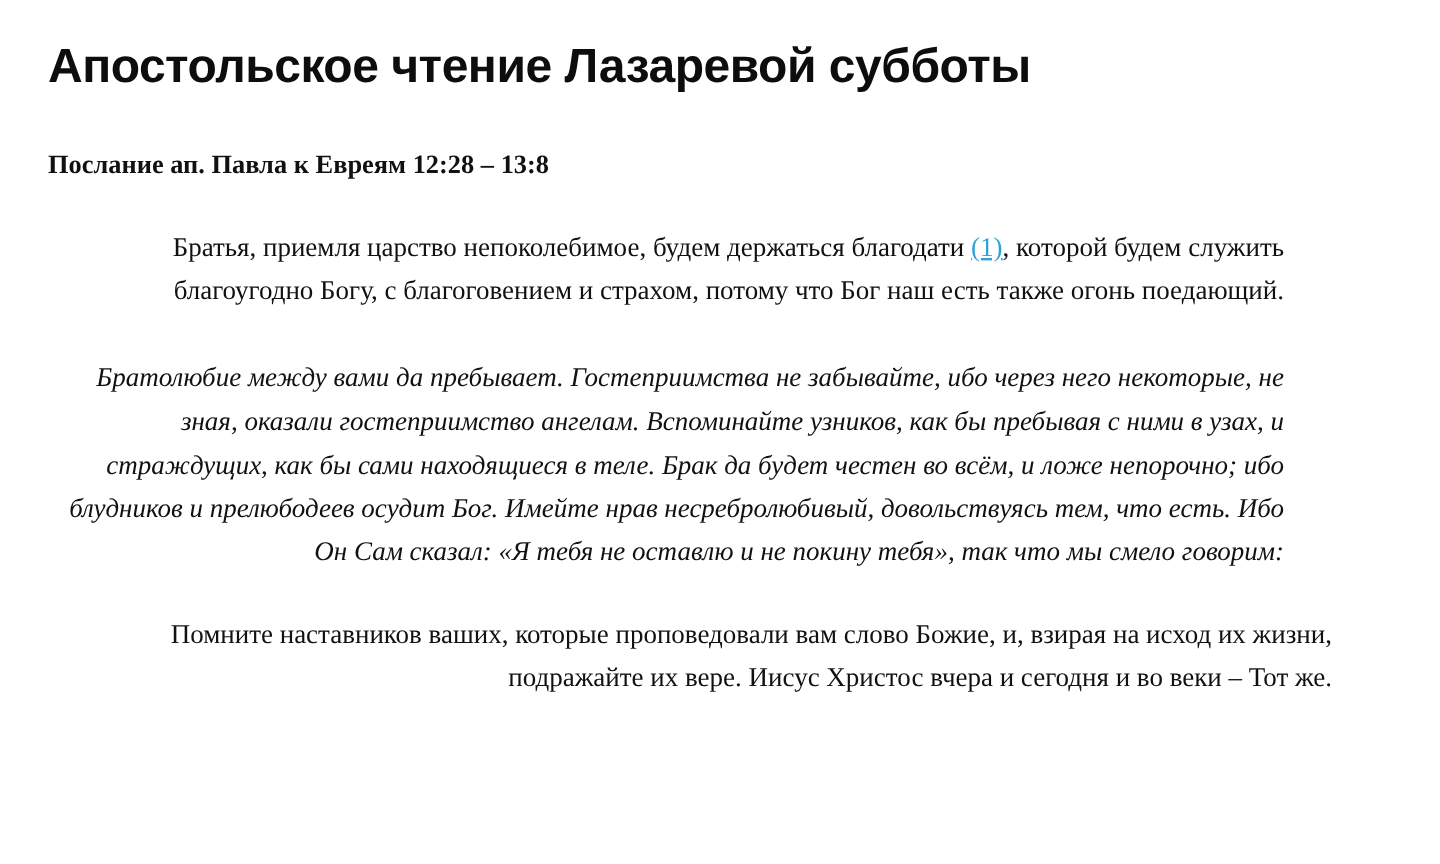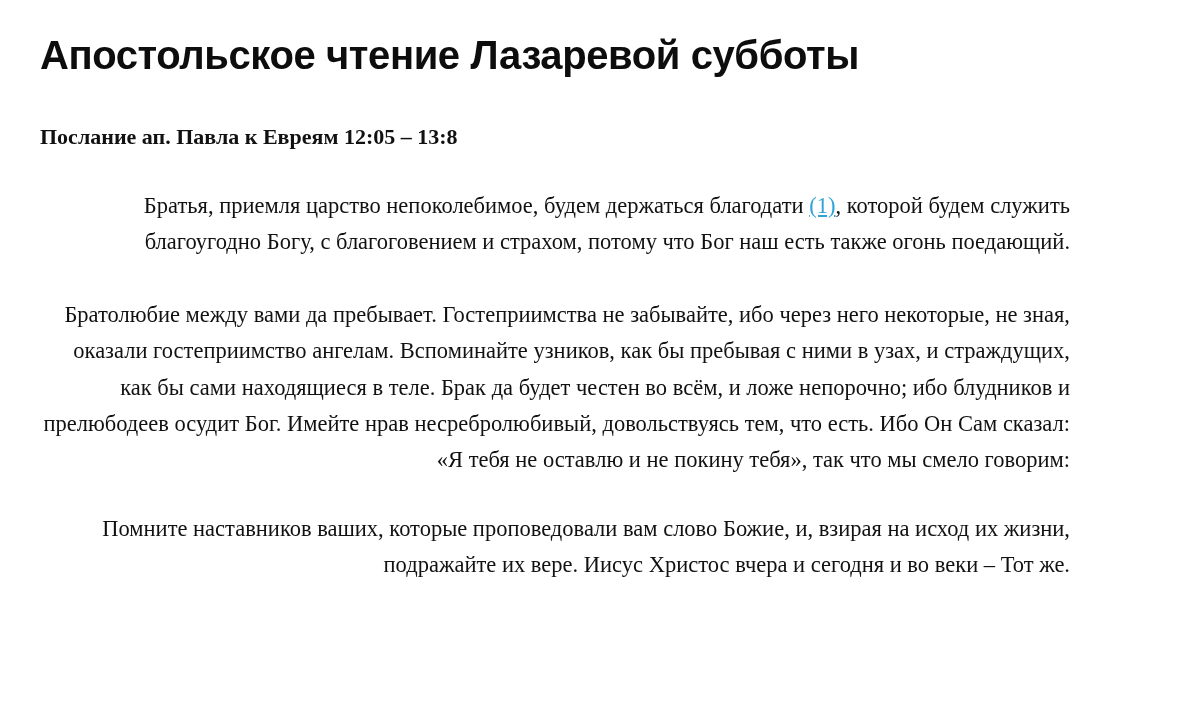--- a/index.html
+++ b/index.html
@@ -43,38 +43,40 @@
     font-family: "Liberation Serif", serif;
     font-size: 22.5px;
     line-height: 1.62;
     color: #111111;
     margin: 36px 0 0 0;
     max-width: 1030px;
     text-align: right;
   }
   .body-block.tight {
     margin-top: 32px;
+    margin-left: 40px;
   }
   .body-line {
     display: block;
+    font-style: italic;
   }
   a.footnote-ref {
     color: #2ea3d6;
     text-decoration: underline;
     text-underline-offset: 2px;
   }
 </style>
 </head>
 <body>
 
 <div class="page">
 
   <h1 class="doc-title">Апостольское чтение Лазаревой субботы</h1>
 
-  <h2 class="doc-subtitle">Послание ап. Павла к Евреям 12:05 – 13:8</h2>
+  <h2 class="doc-subtitle">Послание ап. Павла к Евреям 12:28 – 13:8</h2>
 
   <p class="body-block">
     <span>Братья, приемля царство непоколебимое, будем держаться благодати </span><a class="footnote-ref" href="#">(1)</a><span>, которой будем служить благоугодно Богу, с благоговением и страхом, потому что Бог наш есть также огонь поедающий.</span>
   </p>
 
   <p class="body-block">
     <span class="body-line">Братолюбие между вами да пребывает. Гостеприимства не забывайте, ибо через него некоторые, не зная, оказали гостеприимство ангелам. Вспоминайте узников, как бы пребывая с ними в узах, и страждущих, как бы сами находящиеся в теле. Брак да будет честен во всём, и ложе непорочно; ибо блудников и прелюбодеев осудит Бог. Имейте нрав несребролюбивый, довольствуясь тем, что есть. Ибо Он Сам сказал: «Я тебя не оставлю и не покину тебя», так что мы смело говорим:</span>
   </p>
 
   <p class="body-block tight">

